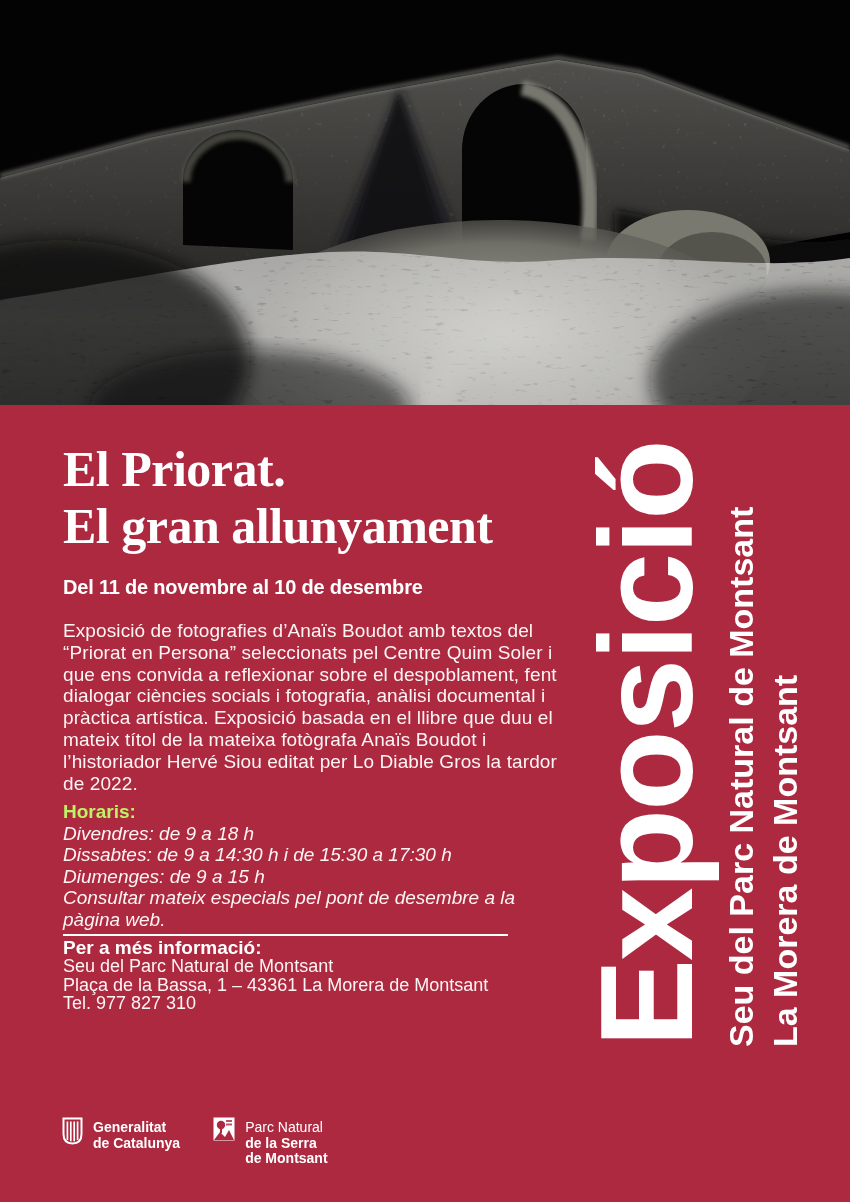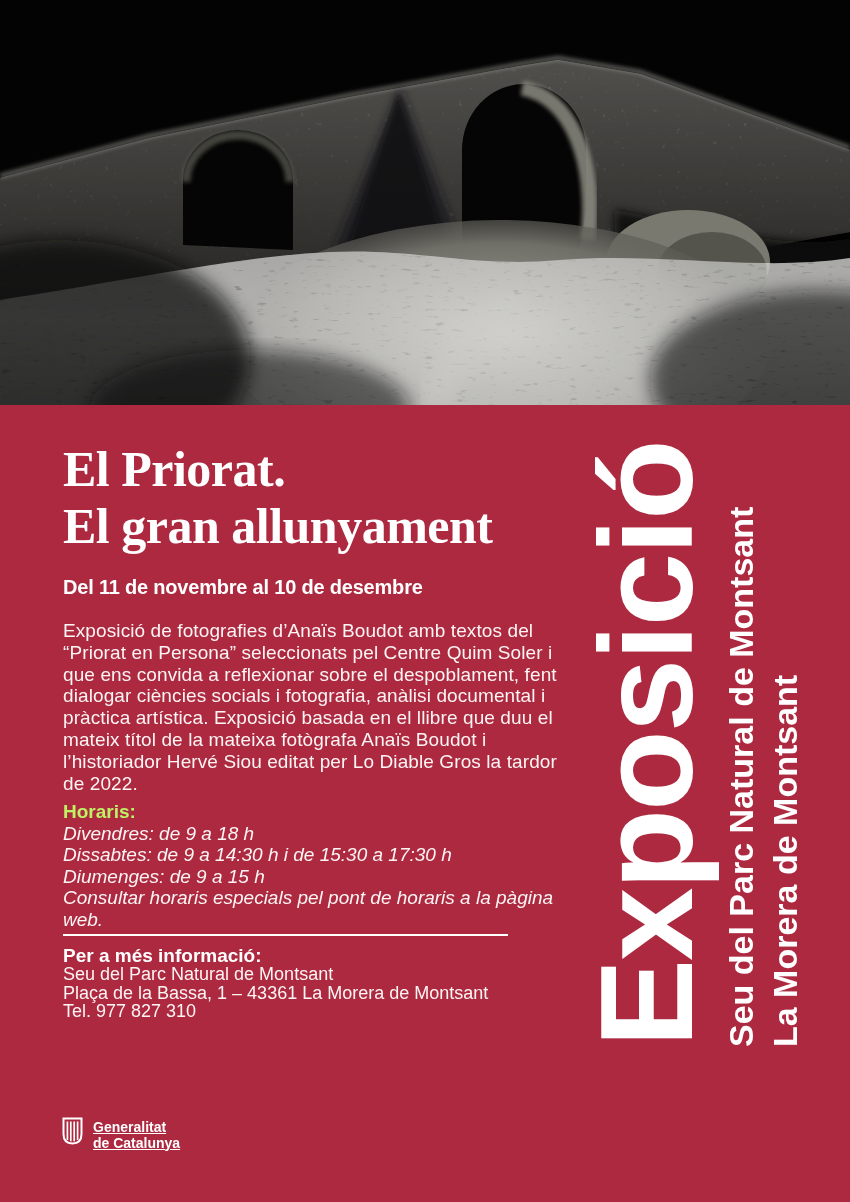--- a/index.html
+++ b/index.html
@@ -16,30 +16,30 @@
   .content{position:absolute;left:63px;top:441px;width:494px;}
   .title{font-size:50px;line-height:57px;font-weight:bold;letter-spacing:-0.5px;font-family:Liberation Serif, serif;}
   .date{font-size:20px;font-weight:bold;margin-top:17px;line-height:30px;letter-spacing:-0.2px;}
   .para{font-size:19px;line-height:21.8px;letter-spacing:0.1px;color:#fdf4f4;}
   .p1{margin-top:18px;}
   .p2{margin-top:3px;}
   .horaris{margin-top:7px;font-size:19px;line-height:21.5px;color:#fdf4f4;}
   .horaris .hd{font-weight:bold;color:#bef264;}
   .horaris .it{font-style:italic;}
   .divider{margin-top:4px;width:445px;height:2px;background:#fff;}
-  .info{margin-top:10px;font-size:18px;line-height:18.4px;color:#fdf4f4;}
+  .info{margin-top:2px;font-size:18px;line-height:18.4px;color:#fdf4f4;}
   .info .hd{font-weight:bold;font-size:19px;line-height:19px;color:#fff;}
   .vert{
     position:absolute;transform-origin:0 0;transform:rotate(-90deg);
     white-space:nowrap;font-weight:bold;
   }
   .vert-big{left:578px;top:1047px;font-size:132px;line-height:1.04;letter-spacing:-2px;}
   .vert-s1{left:721px;top:1047px;font-size:34px;line-height:1.18;}
   .vert-s2{left:765px;top:1047px;font-size:34px;line-height:1.18;}
-  .logos{position:absolute;left:62px;top:1117px;display:flex;align-items:flex-start;text-decoration:underline;}
+  .logos{position:absolute;left:62px;top:1117px;display:flex;align-items:flex-start;}
   .logo{display:flex;align-items:flex-start;}
   .logo + .logo{margin-left:33px;}
   .logo .txt{margin-left:10px;margin-top:3px;font-size:14px;line-height:15.5px;font-weight:bold;letter-spacing:0;}
   .logo .txt .reg{font-weight:normal;}
   .parc-txt{font-size:13.5px;line-height:14.5px;}
 </style>
 </head>
 <body>
 
 <div class="poster">
@@ -125,21 +125,21 @@
     <div class="date">Del 11 de novembre al 10 de desembre</div>
 
     <div class="para p1">Exposició de fotografies d’Anaïs Boudot amb textos del “Priorat en Persona” seleccionats pel Centre Quim Soler i que ens convida a reflexionar sobre el despoblament, fent dialogar ciències socials i fotografia, anàlisi documental i pràctica artística. Exposició basada en el llibre que duu el mateix títol de la mateixa fotògrafa Anaïs Boudot i l’historiador Hervé Siou editat per Lo Diable Gros la tardor de 2022.</div>
 
 
     <div class="horaris">
       <div class="hd">Horaris:</div>
       <div class="it">Divendres: de 9 a 18 h</div>
       <div class="it">Dissabtes: de 9 a 14:30 h i de 15:30 a 17:30 h</div>
       <div class="it">Diumenges: de 9 a 15 h</div>
-      <div class="it">Consultar horaris especials pel pont de horaris a la pàgina web.</div>
+      <div class="it">Consultar mateix especials pel pont de desembre a la pàgina web.</div>
     </div>
 
     <div class="divider"></div>
 
     <div class="info">
       <div class="hd">Per a més informació:</div>
       <div>Seu del Parc Natural de Montsant</div>
       <div>Plaça de la Bassa, 1 – 43361 La Morera de Montsant</div>
       <div>Tel. 977 827 310</div>
     </div>
@@ -158,15 +158,30 @@
         <line x1="8.8" y1="4.5" x2="8.8" y2="24.3" stroke="#fff" stroke-width="1.7"></line>
         <line x1="12.2" y1="4.5" x2="12.2" y2="24.3" stroke="#fff" stroke-width="1.7"></line>
         <line x1="15.6" y1="4.5" x2="15.6" y2="23" stroke="#fff" stroke-width="1.7"></line>
       </svg>
       <div class="txt">
         <div>Generalitat</div>
         <div>de Catalunya</div>
       </div>
     </div>
 
+    <div class="logo">
+      <svg width="22" height="24" viewBox="0 0 22 24" aria-hidden="true">
+        <rect x="0.5" y="0.5" width="21" height="23" fill="#fff"></rect>
+        <circle cx="8" cy="8" r="4.2" fill="#AC2940"></circle>
+        <rect x="7" y="10" width="2" height="6" fill="#AC2940"></rect>
+        <path d="M1,23 L7,15 L12,20 L16,13 L21,23 Z" fill="#AC2940"></path>
+        <rect x="13" y="3" width="6" height="2" fill="#AC2940" opacity="0.8"></rect>
+        <rect x="13" y="6.5" width="6" height="2" fill="#AC2940" opacity="0.8"></rect>
+      </svg>
+      <div class="txt parc-txt">
+        <div class="reg">Parc Natural</div>
+        <div>de la Serra</div>
+        <div>de Montsant</div>
+      </div>
+    </div>
 
   </div>
 </div>
 
 </body></html>

